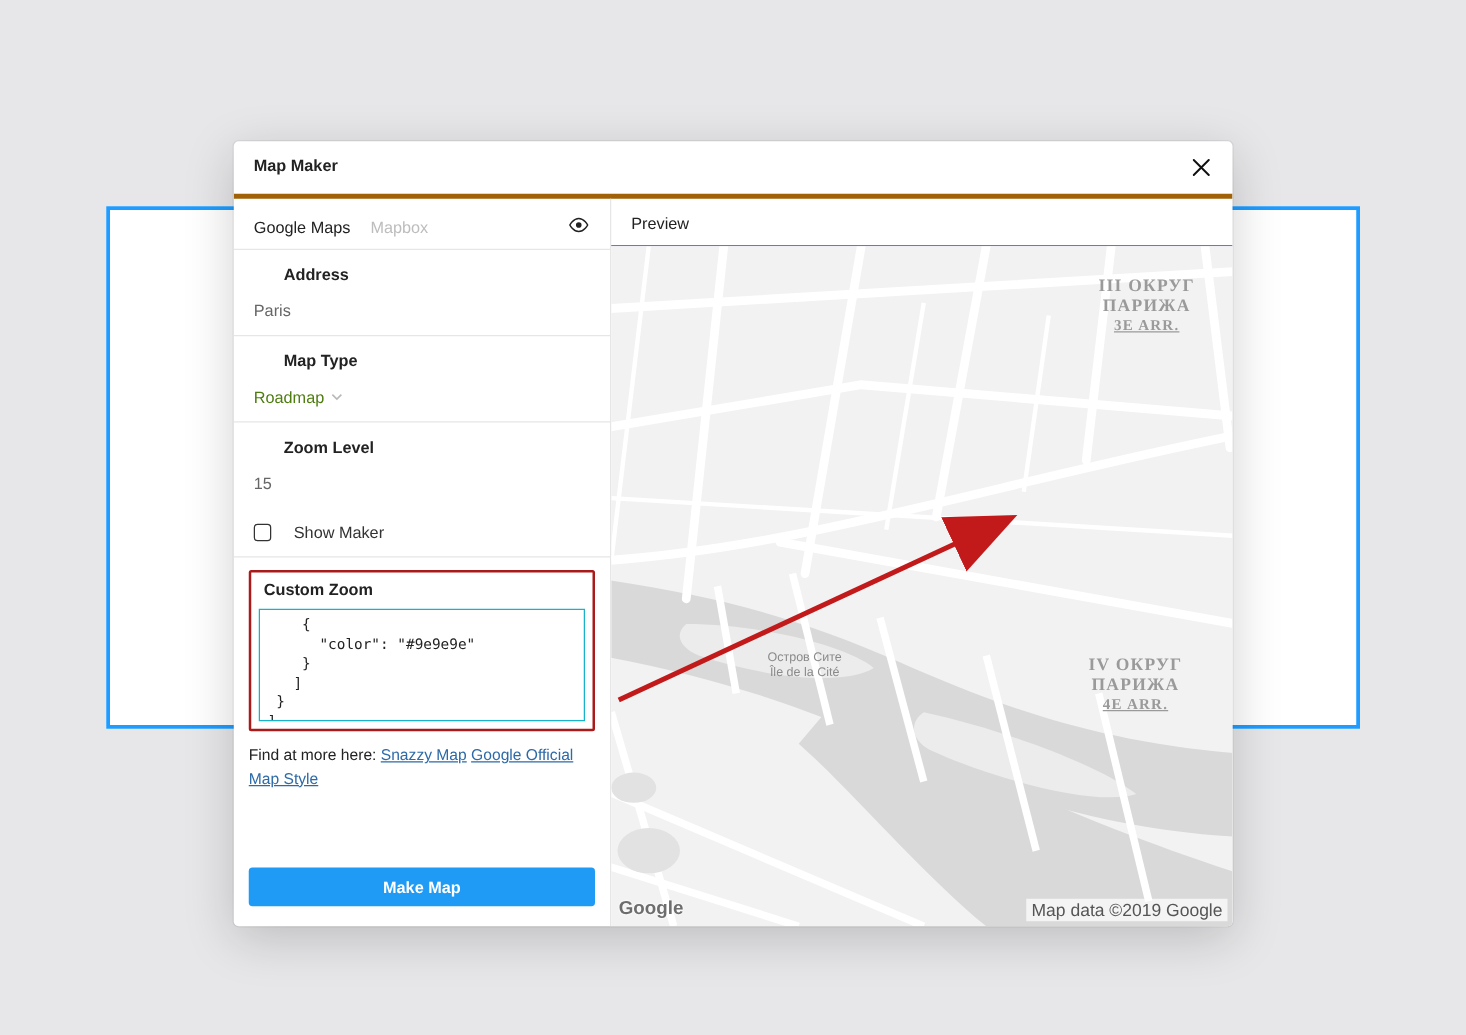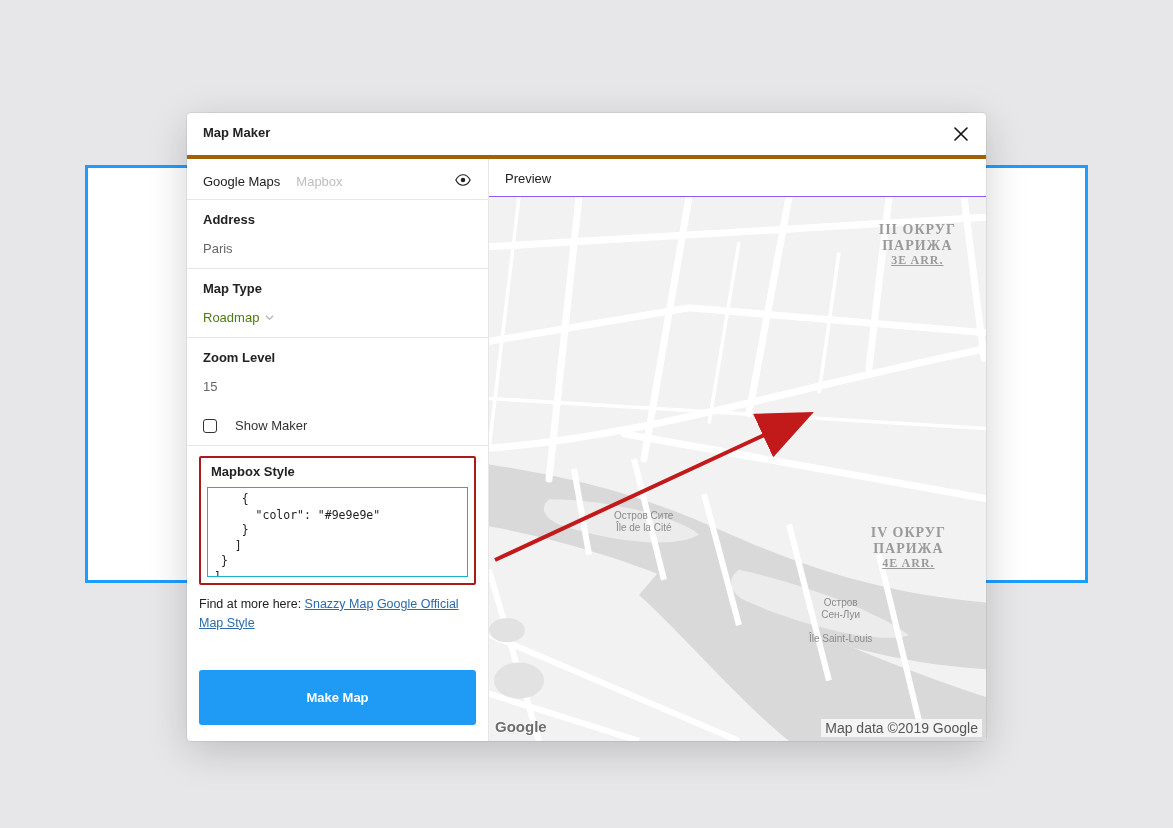--- a/index.html
+++ b/index.html
@@ -87,20 +87,21 @@
   .eye-icon svg { width: 18px; height: 18px; }
   .section {
     padding: 12px 16px;
     border-bottom: 1px solid #e6e6e6;
   }
   .section-label {
     font-weight: 600;
     font-size: 13px;
     color: #222;
     margin-bottom: 14px;
+    margin-left: 24px;
   }
   .section-value {
     font-size: 13px;
     color: #666;
   }
   .map-type-row {
     display: flex;
     align-items: center;
     gap: 6px;
     color: #4d7c0f;
@@ -162,21 +163,21 @@
     color: #2d6aa8;
     text-decoration: underline;
   }
   .make-btn {
     margin-top: auto;
     width: 100%;
     background: #1f9bf6;
     color: #fff;
     border: none;
     border-radius: 3px;
-    padding: 20px 0;
+    padding: 8px 0;
     font-size: 13px;
     font-weight: 600;
     cursor: pointer;
   }
   
   .preview-pane {
     flex: 1;
     display: flex;
     flex-direction: column;
   }
@@ -289,21 +290,21 @@
         <div class="section-label">Zoom Level</div>
         <div class="section-value">15</div>
         <div class="checkbox-row">
           <div class="checkbox"></div>
           <span>Show Maker</span>
         </div>
       </div>
 
       <div class="custom-block">
         <div class="custom-outline">
-          <div class="custom-title">Mapbox Style</div>
+          <div class="custom-title">Custom Zoom</div>
           <div class="code-box">    {
       "color": "#9e9e9e"
     }
    ]
  }
 ]</div>
         </div>
         <div class="find-more">
           <span>Find at more here: </span><a href="#">Snazzy Map</a> <a href="#">Google Official Map Style</a>
         </div>
@@ -366,30 +367,25 @@
           <div class="mid">ПАРИЖА</div>
           <div class="bot">3E ARR.</div>
         </div>
 
         <div class="map-label district-title" style="right:40px; top:328px;">
           <div class="top">IV ОКРУГ</div>
           <div class="mid">ПАРИЖА</div>
           <div class="bot">4E ARR.</div>
         </div>
 
-        <div class="map-label island-label" style="left:125px; top:313px;">
+        <div class="map-label island-label" style="left:125px; top:324px;">
           <div>Остров Сите</div>
           <div>Île de la Cité</div>
         </div>
 
-        <div class="map-label island-label" style="left:320px; top:388px; white-space:pre-line;">
-          <div style="white-space:pre-line;">Остров
-Сен-Луи</div>
-          <div>Île Saint-Louis</div>
-        </div>
 
         <div class="google-badge">Google</div>
         <div class="attribution">Map data ©2019 Google</div>
       </div>
     </div>
   </div>
 </div>
 
 <svg class="anno-arrow" viewBox="0 0 340 165">
   <defs>

